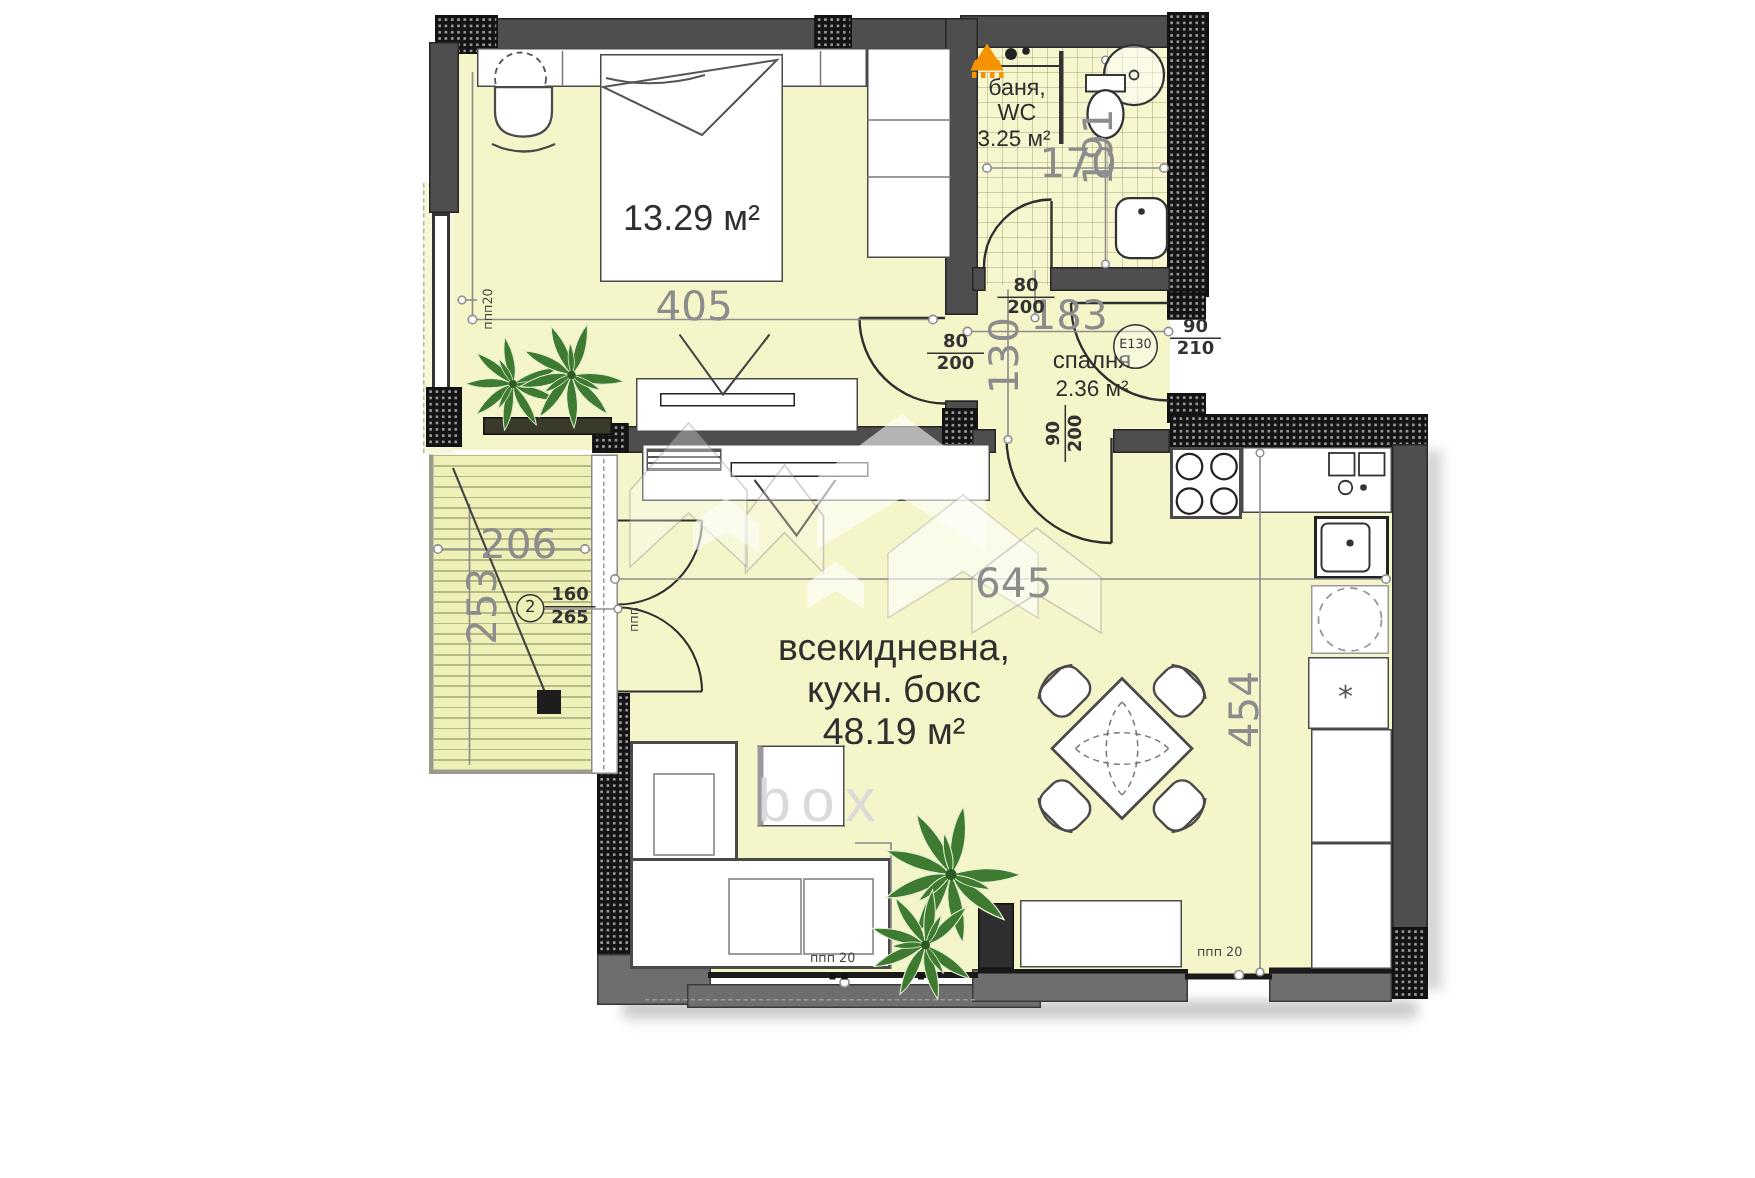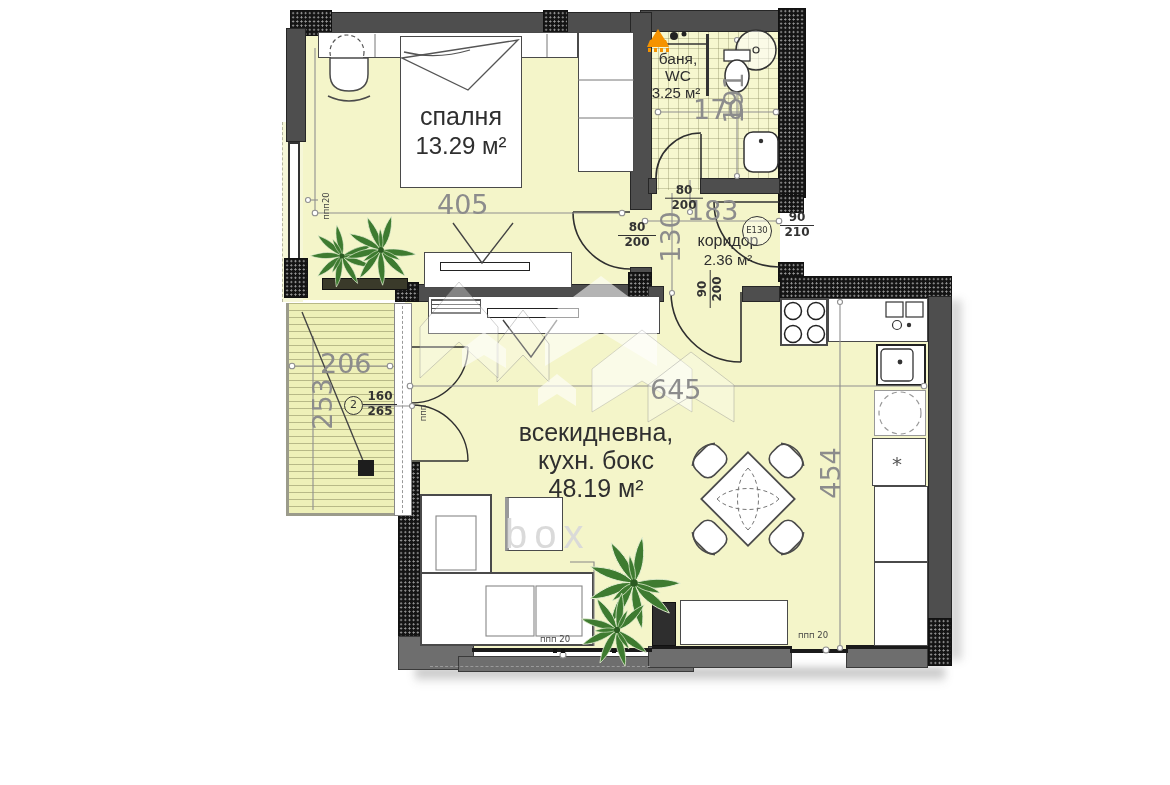--- a/index.html
+++ b/index.html
@@ -314,28 +314,27 @@
     <path d="M545,318 L601,276 L657,318 L657,366 L601,332 L545,366 Z" fill="rgba(255,255,255,0.58)"></path>
     <path d="M592,369 L642,330 L692,369 L692,412 L642,381 L592,412 Z" fill="rgba(255,255,255,0.58)" stroke="rgba(150,150,150,0.35)"></path>
     <path d="M497,344 L523,310 L549,344 L549,382 L523,355 L497,382 Z" fill="rgba(255,255,255,0.25)" stroke="rgba(140,140,140,0.45)"></path>
     <path d="M538,389 L557,374 L576,389 L576,406 L557,394 L538,406 Z" fill="rgba(255,255,255,0.6)"></path>
     <path d="M420,327 L459,282 L498,327 L498,378 L459,342 L420,378 Z" fill="rgba(255,255,255,0.3)" stroke="rgba(140,140,140,0.4)"></path>
     <path d="M648,385 L691,352 L734,385 L734,422 L691,396 L648,422 Z" fill="rgba(255,255,255,0.28)" stroke="rgba(140,140,140,0.4)"></path>
     <path d="M462,349 L484,332 L506,349 L506,368 L484,355 L462,368 Z" fill="rgba(255,255,255,0.55)"></path>
   </svg>
   <div class="wmtext" style="left:505px;top:512px;">box</div>
 
-  <div class="room" style="left:391px;top:102px;width:140px;font-size:25px;">спалня</div>
   <div class="room" style="left:391px;top:132px;width:140px;font-size:24px;">13.29 м²</div>
 
   <div class="room" style="left:640px;top:50px;width:76px;font-size:15.5px;">баня,</div>
   <div class="room" style="left:640px;top:67px;width:76px;font-size:15.5px;">WC</div>
   <div class="room" style="left:634px;top:84px;width:84px;font-size:15px;">3.25 м²</div>
 
-  <div class="room" style="left:682px;top:232px;width:92px;font-size:16px;">коридор</div>
+  <div class="room" style="left:682px;top:232px;width:92px;font-size:16px;">спалня</div>
   <div class="room" style="left:688px;top:251px;width:80px;font-size:15px;">2.36 м²</div>
 
   <div class="room" style="left:496px;top:418px;width:200px;font-size:25px;">всекидневна,</div>
   <div class="room" style="left:496px;top:446px;width:200px;font-size:25px;">кухн. бокс</div>
   <div class="room" style="left:496px;top:474px;width:200px;font-size:25px;">48.19 м²</div>
 
   <div class="dim" style="left:437px;top:191px;">405</div>
   <div class="dim" style="left:650px;top:364px;margin-top:12px;">645</div>
   <div class="dim vlabel" style="left:830px;top:473px;">454</div>
   <div class="dim" style="left:687px;top:197px;">183</div>

